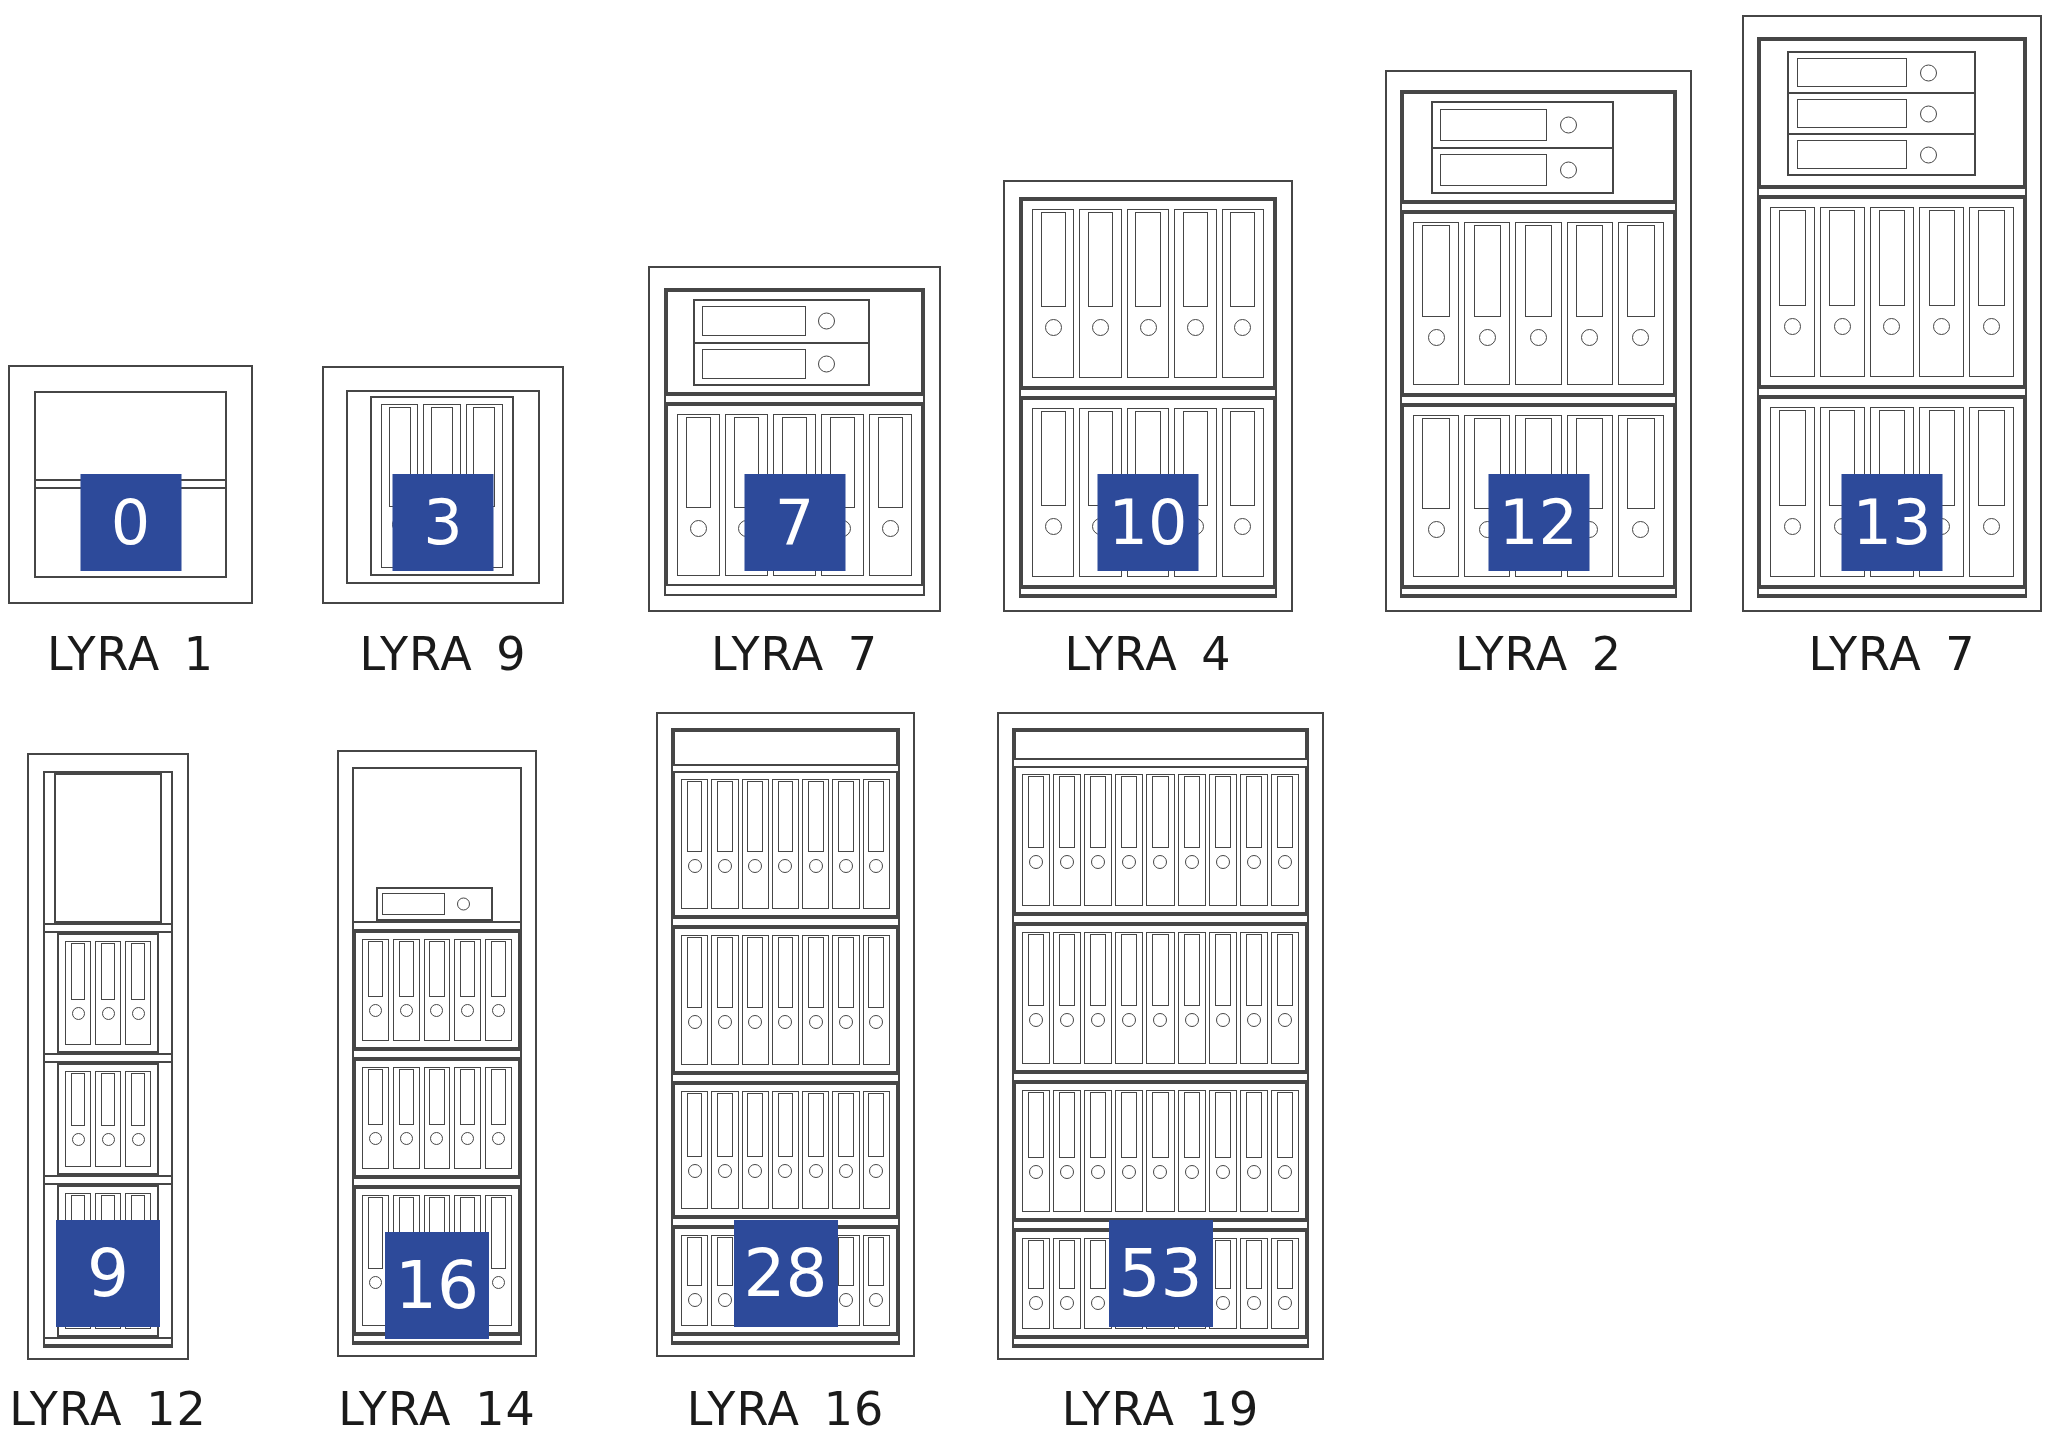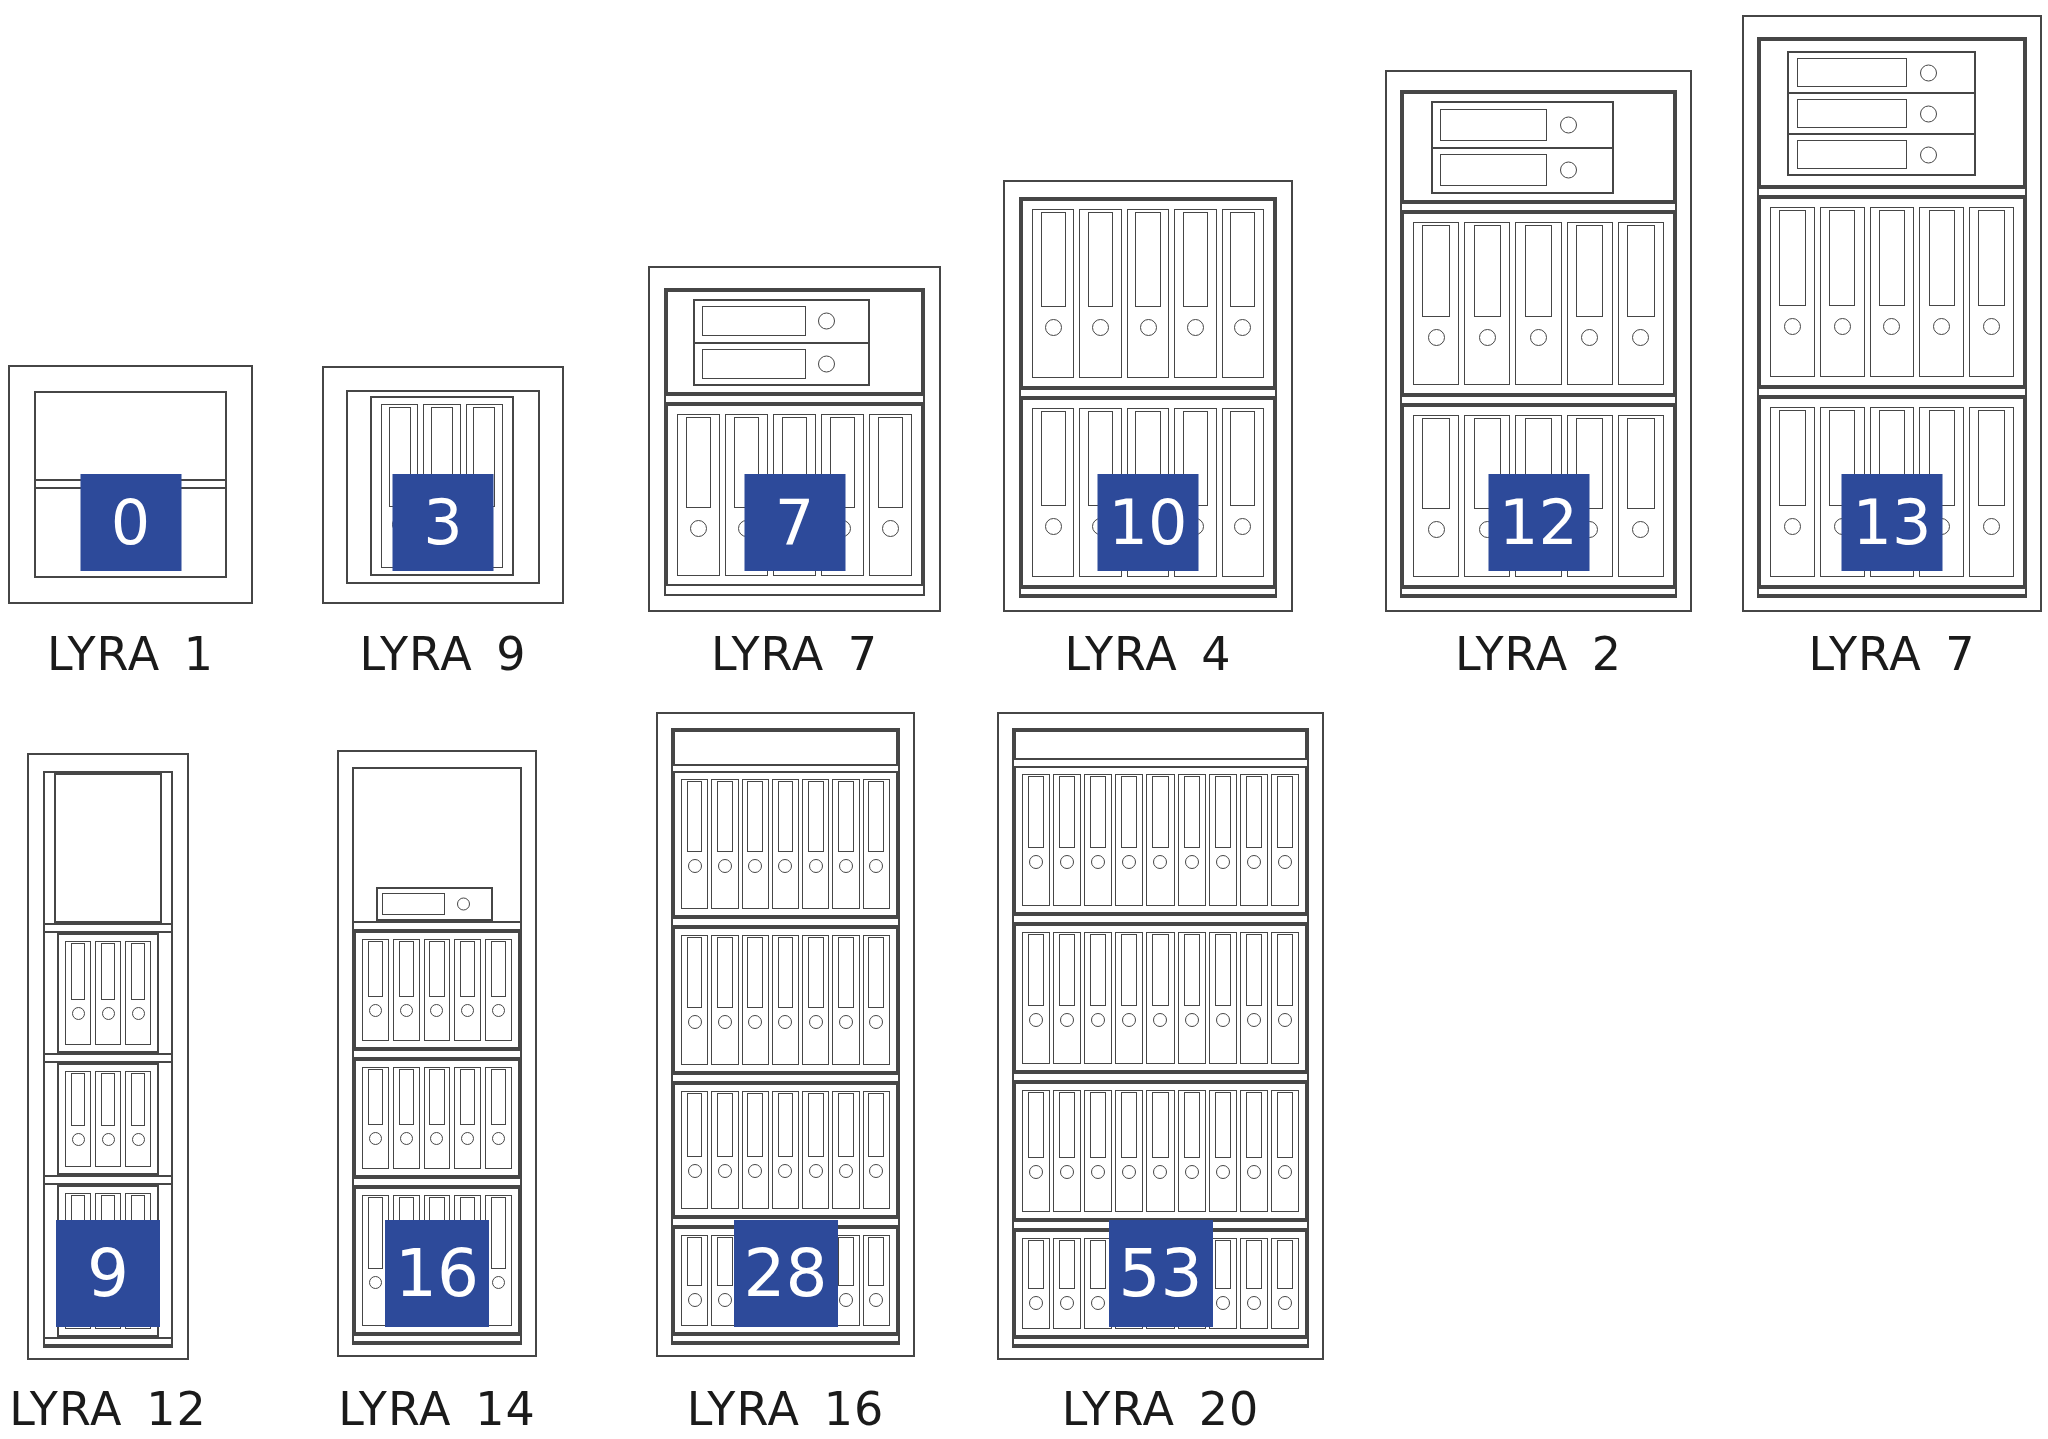--- a/index.html
+++ b/index.html
@@ -422,21 +422,21 @@
             <div class="vlabel" style="height: 56%;"></div>
             <div class="circle" style="width: 13px; height: 13px; margin-top: 7px;"></div>
           </div>
           <div class="vbinder">
             <div class="vlabel" style="height: 56%;"></div>
             <div class="circle" style="width: 13px; height: 13px; margin-top: 7px;"></div>
           </div>
         </div>
         <div class="sec base"></div>
       </div>
-      <div class="badge" style="top: 468px; width: 104px; height: 107px; font-size: 66px;">16</div>
+      <div class="badge" style="top: 480px; width: 104px; height: 107px; font-size: 66px;">16</div>
     </div>
     <div class="safe-label" style="left: 437px; top: 1382px;">LYRA 14</div>
     <div class="safe" style="left: 656px; top: 712px; width: 259px; height: 645px;">
       <div class="inner" style="inset: 14px 13px 10px;">
         <div class="sec strip" style="height: 36px;"></div>
         <div class="sec gap" style="height: 5px;"></div>
         <div class="sec vrow" style="height: 146px; padding: 6px; gap: 3px;">
           <div class="vbinder">
             <div class="vlabel" style="height: 55%;"></div>
             <div class="circle" style="width: 14px; height: 14px; margin-top: 7px;"></div>
@@ -720,14 +720,14 @@
           </div>
           <div class="vbinder">
             <div class="vlabel" style="height: 55%;"></div>
             <div class="circle" style="width: 14px; height: 14px; margin-top: 7px;"></div>
           </div>
         </div>
         <div class="sec base"></div>
       </div>
       <div class="badge" style="top: 506px; width: 104px; height: 107px; font-size: 66px;">53</div>
     </div>
-    <div class="safe-label" style="left: 1160.5px; top: 1382px;">LYRA 20</div>
+    <div class="safe-label" style="left: 1160.5px; top: 1382px;">LYRA 19</div>
   </div>
 
 </body></html>

